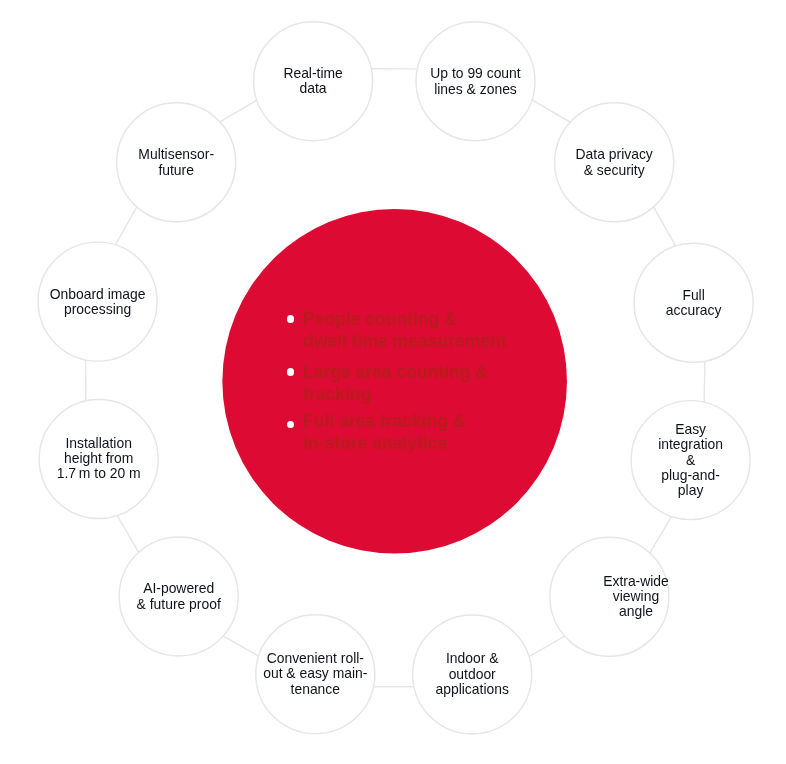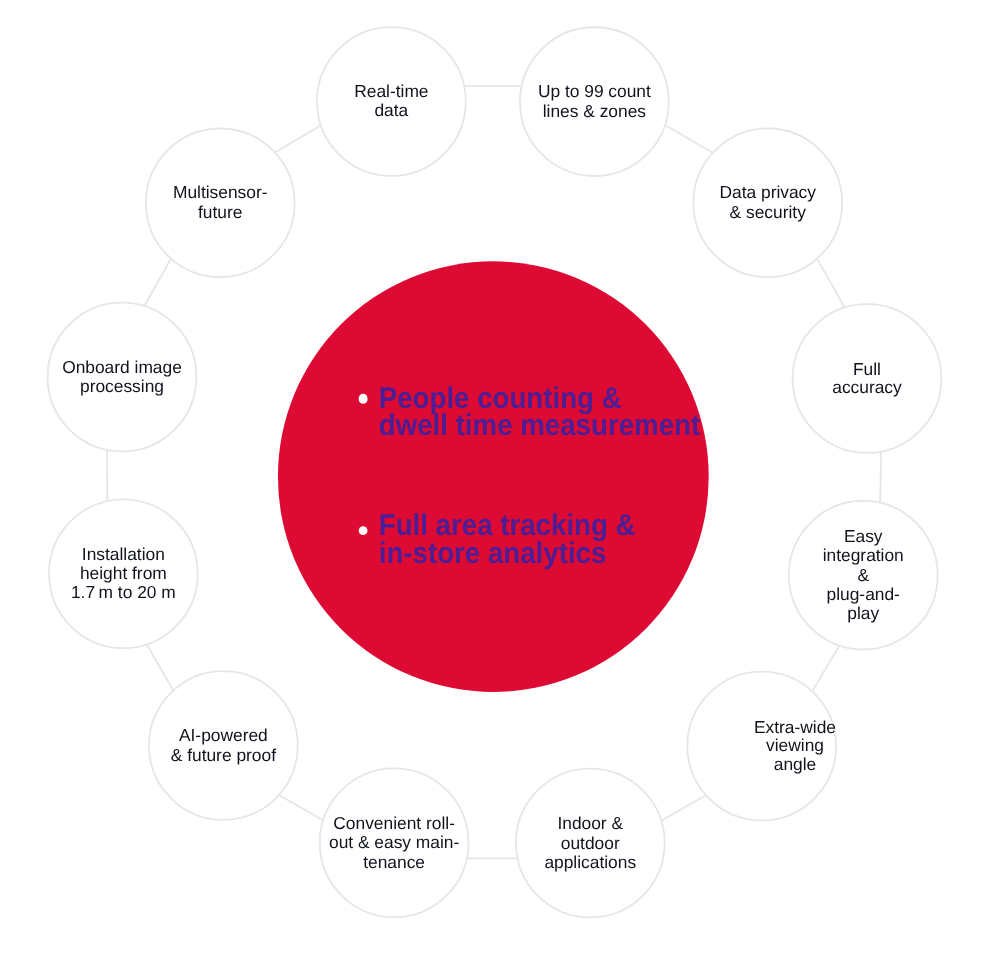--- a/index.html
+++ b/index.html
@@ -18,24 +18,24 @@
     color:#10131c;
     font-family:"Liberation Sans",sans-serif;
     font-size:13.9px;
     line-height:15.2px;
     white-space:pre-line;
     transform:translate(-50%,-50%);
     pointer-events:none;
   }
   .center-list{
     position:absolute;left:0;top:0;width:786px;height:764px;
-    color:#4c1d95;
+    color:#b91c1c;
     font-family:"Liberation Sans",sans-serif;
     font-weight:bold;
-    font-size:24px;
+    font-size:19px;
     line-height:22.3px;
     text-decoration:underline;
   }
   .center-item{position:absolute;left:303.2px;}
   .center-item .bullet{
     position:absolute;width:7.6px;height:7.6px;
     background:#ffffff;border-radius:50%;
   }
   .center-item .txt{
     display:block;white-space:pre-line;
@@ -109,20 +109,25 @@
     <div class="node-label" style="left:176.2px;top:162.3px">Multisensor-
 future</div>
   </div>
 
   <div class="center-list" id="centerList">
     <div class="center-item" style="top:308.2px">
       <span class="bullet" style="left:-16.6px;top:7.2px"></span>
       <span class="txt">People counting &amp;
 dwell time measurement</span>
     </div>
+    <div class="center-item" style="top:361.1px">
+      <span class="bullet" style="left:-16.6px;top:7.0px"></span>
+      <span class="txt">Large area counting &amp;
+tracking</span>
+    </div>
     <div class="center-item" style="top:409.8px">
       <span class="bullet" style="left:-16.6px;top:10.8px"></span>
       <span class="txt">Full area tracking &amp;
 in-store analytics</span>
     </div>
   </div>
 
 </div>
 
 </body></html>

